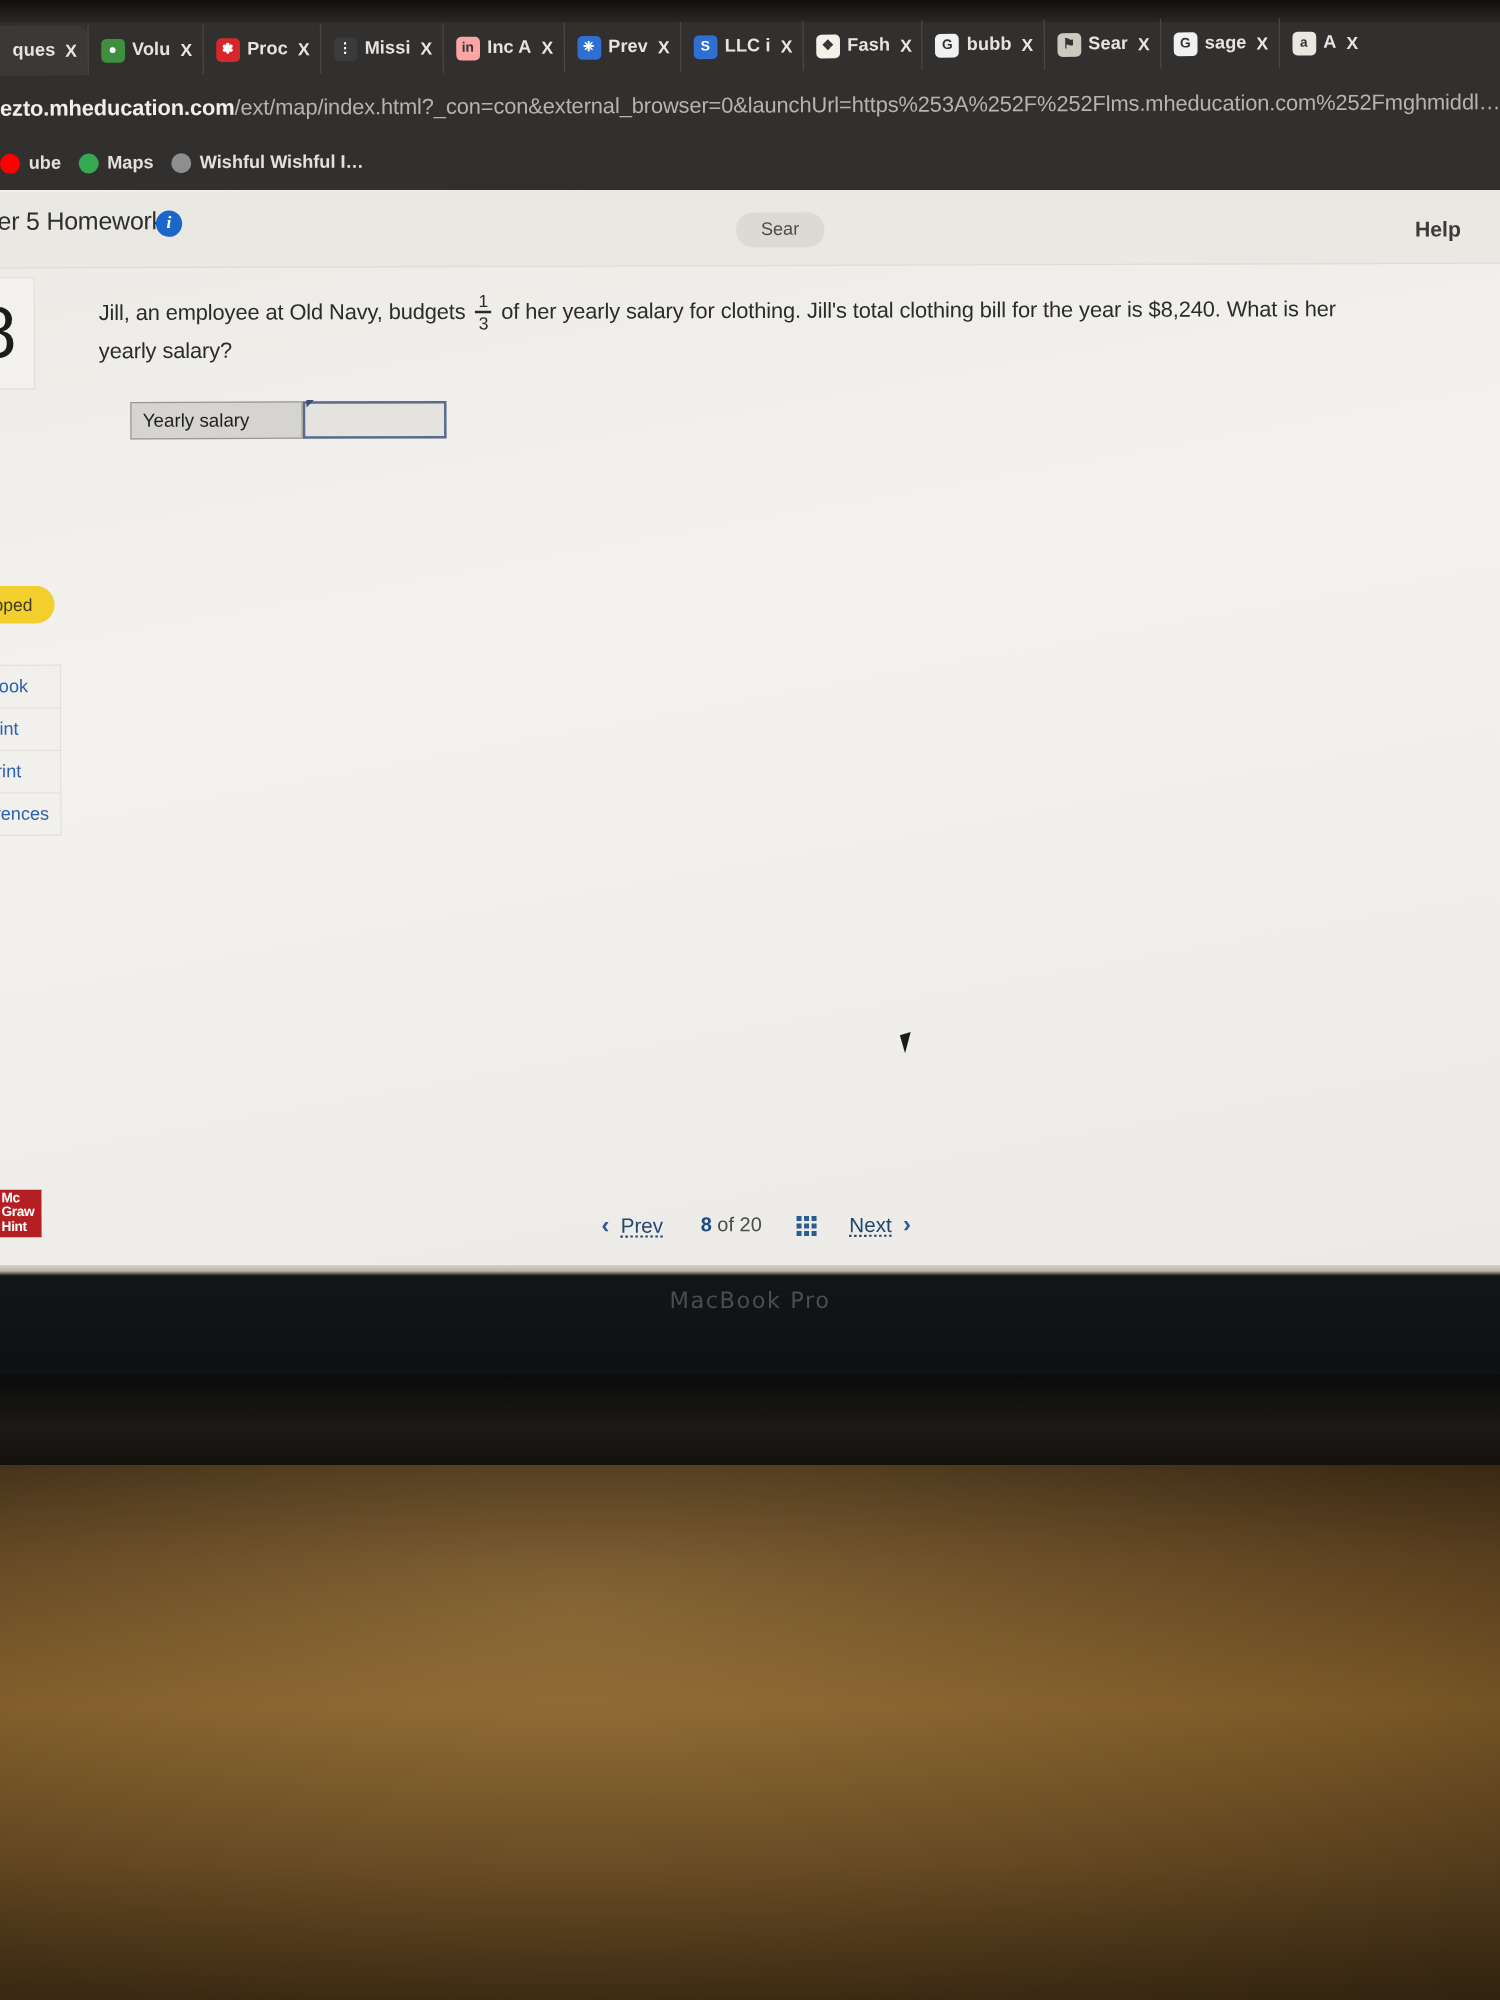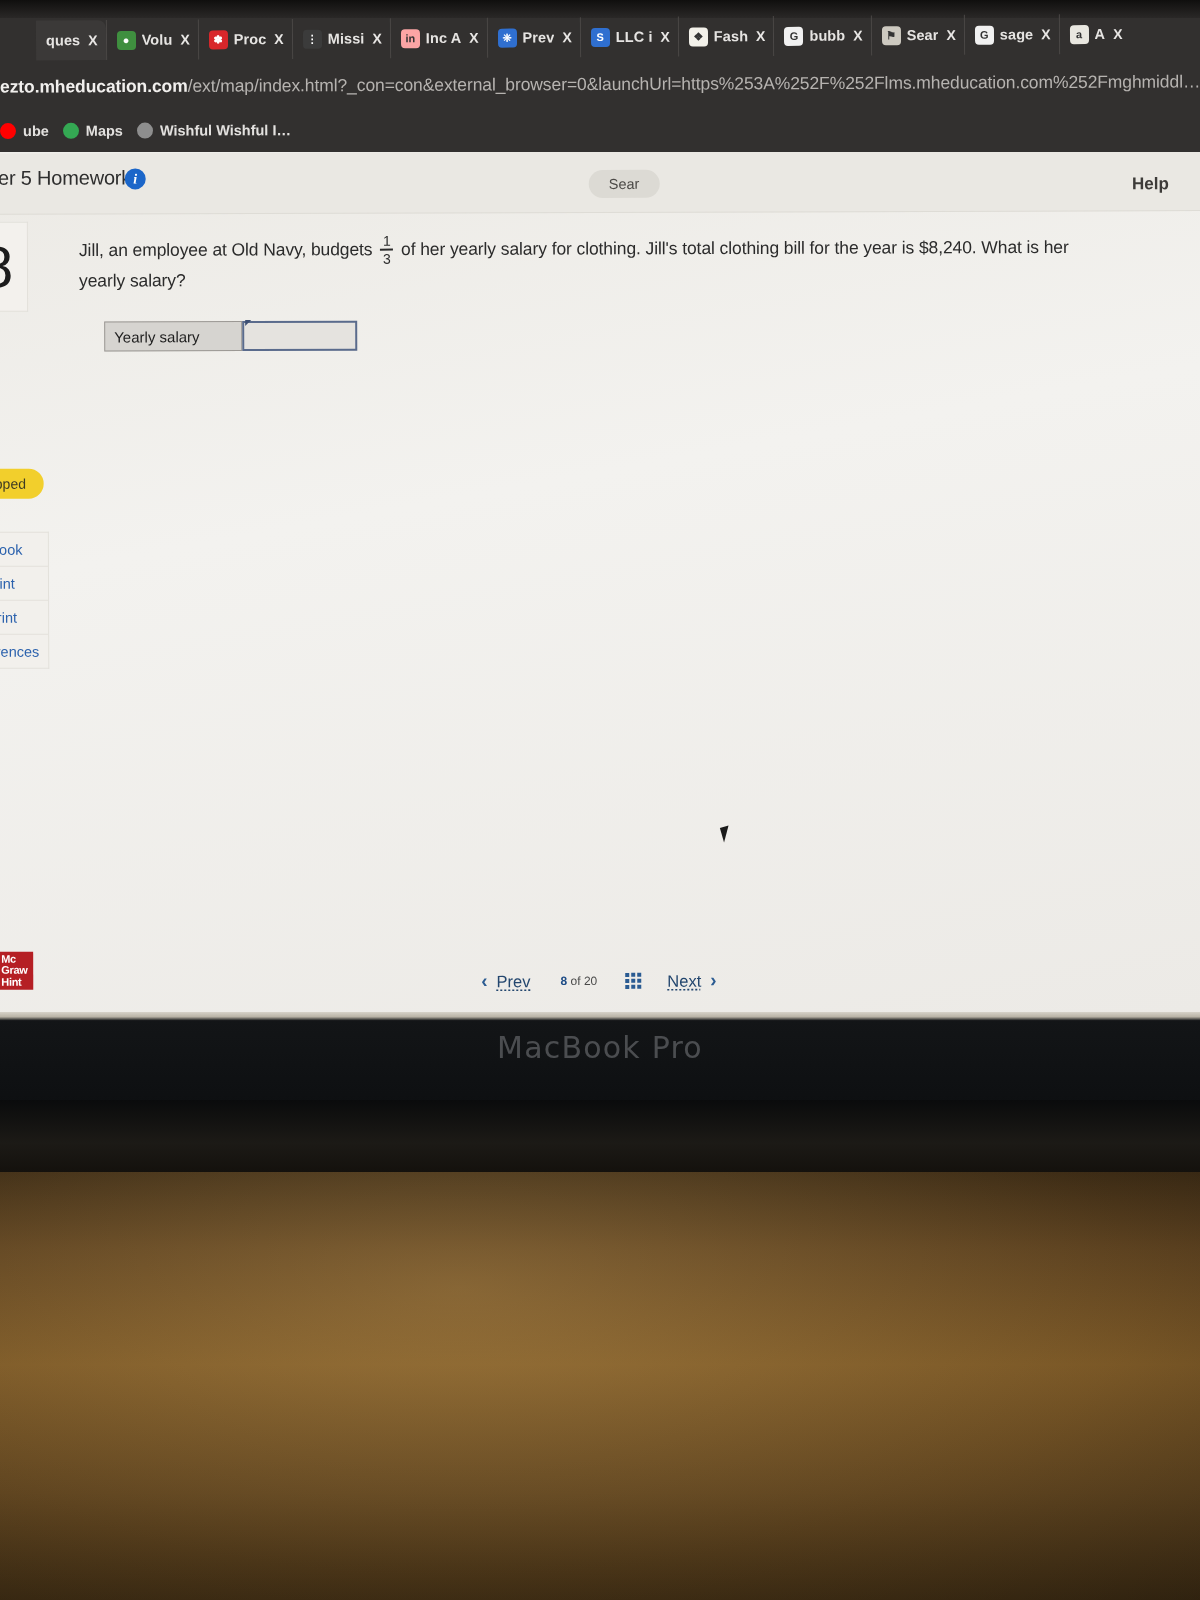--- a/index.html
+++ b/index.html
@@ -54,21 +54,20 @@
     height: 40px;
     padding: 0 8px 0 10px;
     border-left: 1px solid #4a4746;
     flex: 0 0 auto;
     position: relative;
   }
   .tab.first {
     border-left: none;
     background: #3b3938;
     border-radius: 0 8px 0 0;
-    margin-left: 36px;
   }
   .tab-favicon {
     width: 19px; height: 19px;
     border-radius: 4px;
     flex: 0 0 auto;
     display: flex;
     align-items: center;
     justify-content: center;
     font-size: 11px;
     font-weight: bold;
@@ -359,21 +358,21 @@
     align-items: center;
     gap: 9px;
     font-size: 16.5px;
     color: #23466e;
     cursor: pointer;
     padding: 0 14px;
   }
   .nav-btn u { text-decoration: underline; text-decoration-style: dotted; text-underline-offset: 3px;}
   .chev { color: #2c5c92; font-size: 19px; font-weight: 600; }
   .page-count {
-    font-size: 12px;
+    font-size: 16px;
     color: #4a4a4a;
     padding: 0 16px;
     white-space: nowrap;
   }
   .page-count b { color: #1d4c86; font-weight: 700; }
   .grid-icon {
     display: grid;
     grid-template-columns: repeat(3, 4px);
     grid-template-rows: repeat(3, 4px);
     gap: 2px;
@@ -387,21 +386,21 @@
     position: absolute;
     left: 0; top: 1012px;
     width: 1200px; height: 96px;
     background: linear-gradient(180deg,#d6d2c8 0%, #b9b3a6 5%, #131517 9%, #0d0f11 100%);
   }
   .macbook-label {
     position: absolute;
     left: 0; top: 1030px;
     width: 1200px;
     text-align: center;
-    font-size: 30px;
+    font-size: 18px;
     color: #4b4d50;
     letter-spacing: 1.2px;
     font-family: "DejaVu Sans", sans-serif;
   }
   .hinge {
     position: absolute;
     left: 0; top: 1100px;
     width: 1200px; height: 78px;
     background: linear-gradient(180deg,#0a0b0c 0%, #1c1a16 55%, #120f0b 100%);
   }

